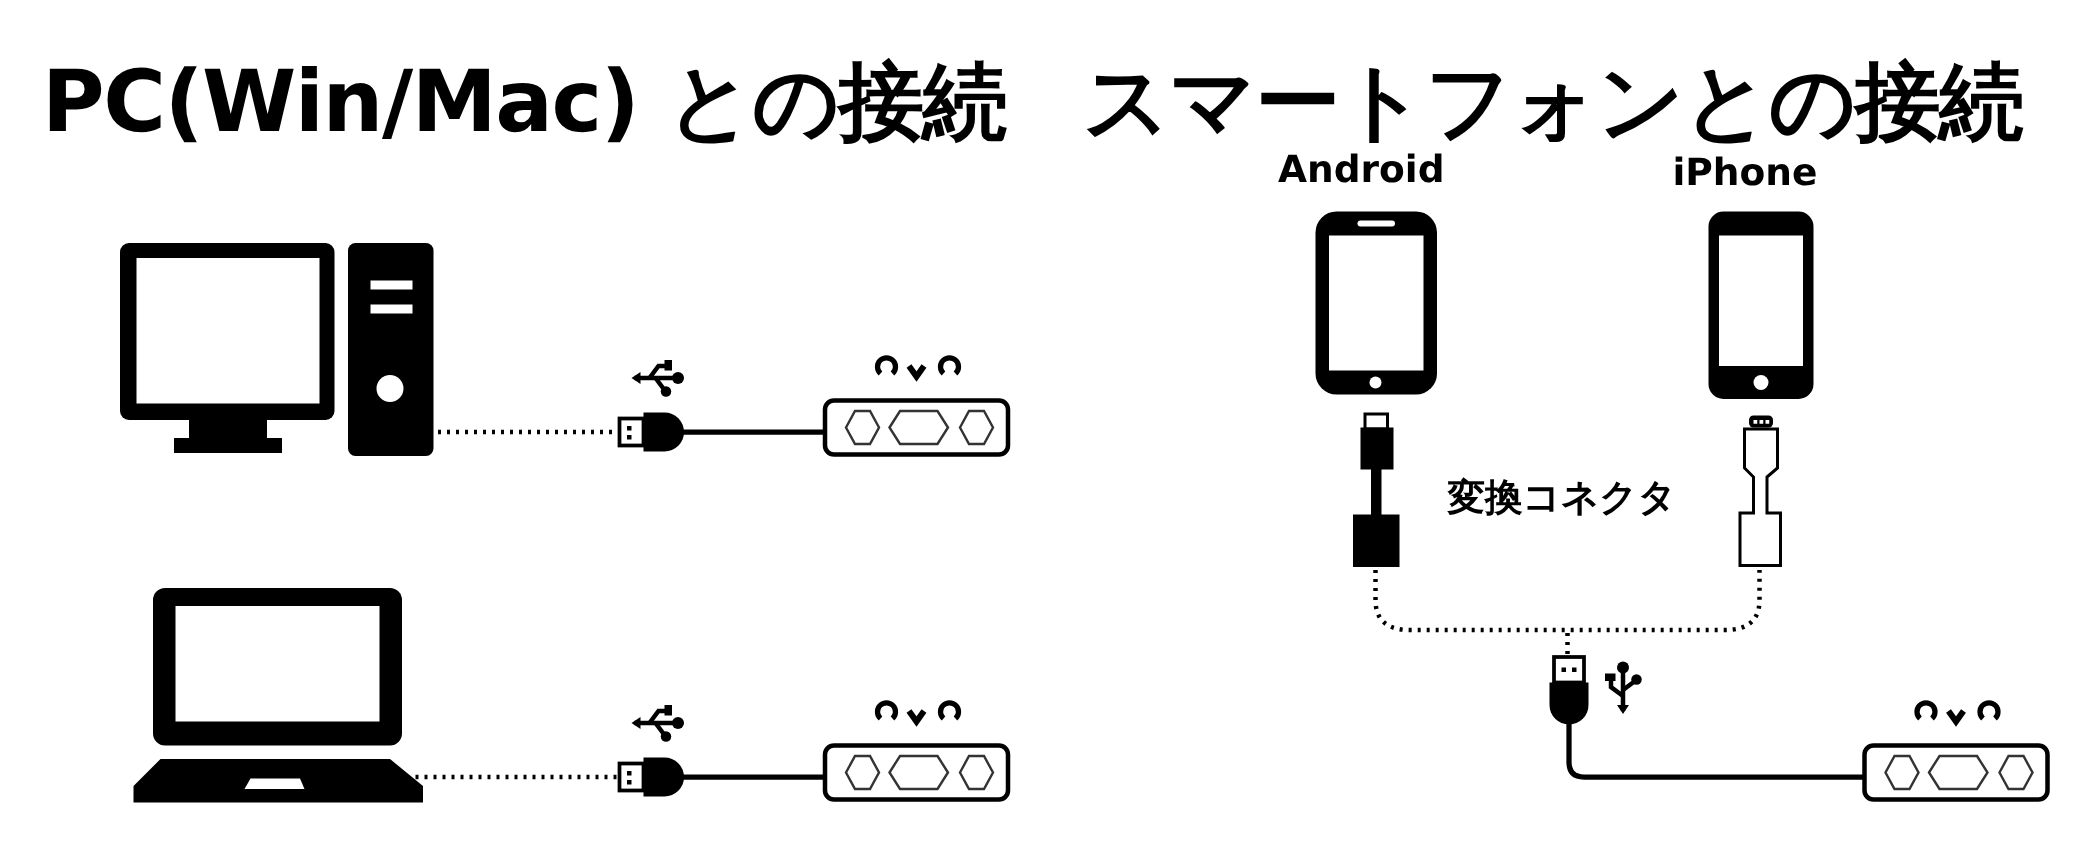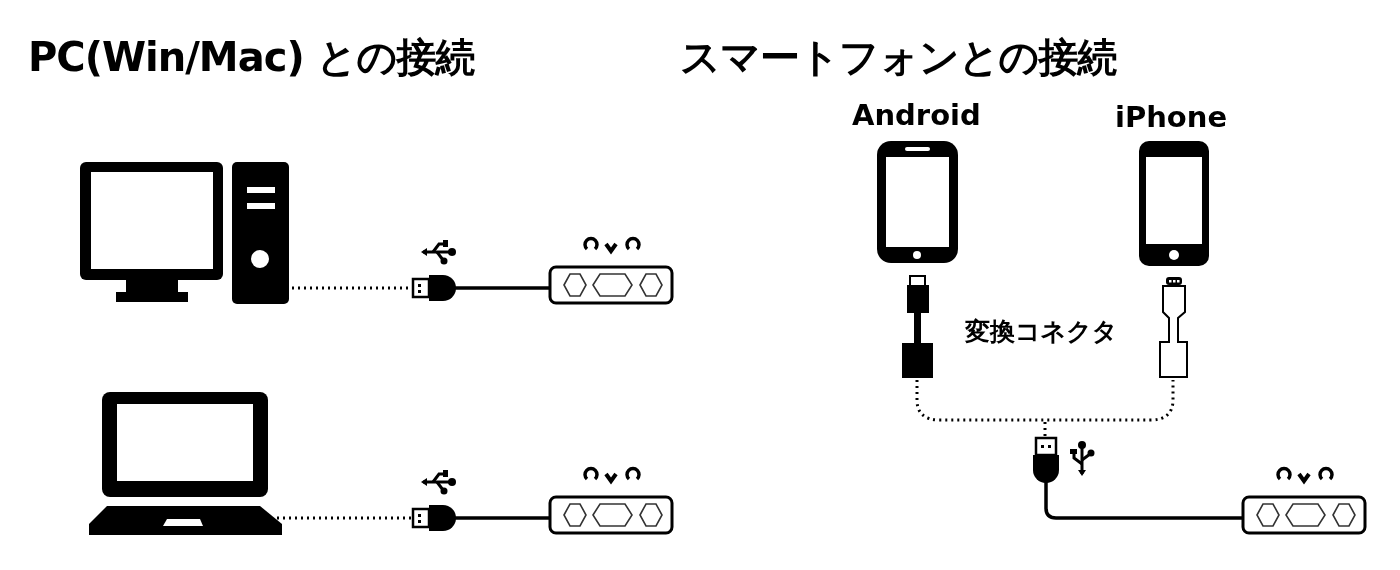--- a/index.html
+++ b/index.html
@@ -1,27 +1,27 @@
 <!DOCTYPE html>
 <html><head>
 <meta charset="utf-8">
 <style>
   html, body { margin:0; padding:0; background:#ffffff; }
   body { width:1400px; height:570px; position:relative; overflow:hidden;
          font-family:"DejaVu Sans","Liberation Sans",sans-serif; color:#000; }
-  .title { position:absolute; font-weight:bold; font-size:40px; letter-spacing:-1px; white-space:nowrap; }
-  .label { position:absolute; font-weight:bold; font-size:29px; white-space:nowrap;text-align:right; }
+  .title { position:absolute; font-weight:bold; font-size:57px; letter-spacing:-1px; white-space:nowrap; }
+  .label { position:absolute; font-weight:bold; font-size:25px; white-space:nowrap;text-align:right; }
   .conv { position:absolute; font-weight:bold; font-size:25px; white-space:nowrap; }
   svg.diagram { position:absolute; left:0; top:0; }
 </style>
 </head>
 <body>
 
 <div class="title" style="left:28px; top:30px;">PC(Win/Mac) との接続</div>
-<div class="title" style="left:680px; top:30px;">スマートフォンとの接続</div>
+<div class="title" style="left:722px; top:30px;">スマートフォンとの接続</div>
 <div class="label" style="left:852px; top:98px;">Android</div>
 <div class="label" style="left:1115px; top:100px;">iPhone</div>
 <div class="conv" style="left:965px; top:315px;">変換コネクタ</div>
 
 <svg class="diagram" width="1400" height="570" viewBox="0 0 1400 570">
   <defs>
     <g id="usb-sym">
       <line x1="-14" y1="0" x2="14" y2="0" stroke="#000" stroke-width="3"></line>
       <polygon points="-16,0 -10,-4 -10,4" fill="#000"></polygon>
       <circle cx="15" cy="0" r="4" fill="#000"></circle>

